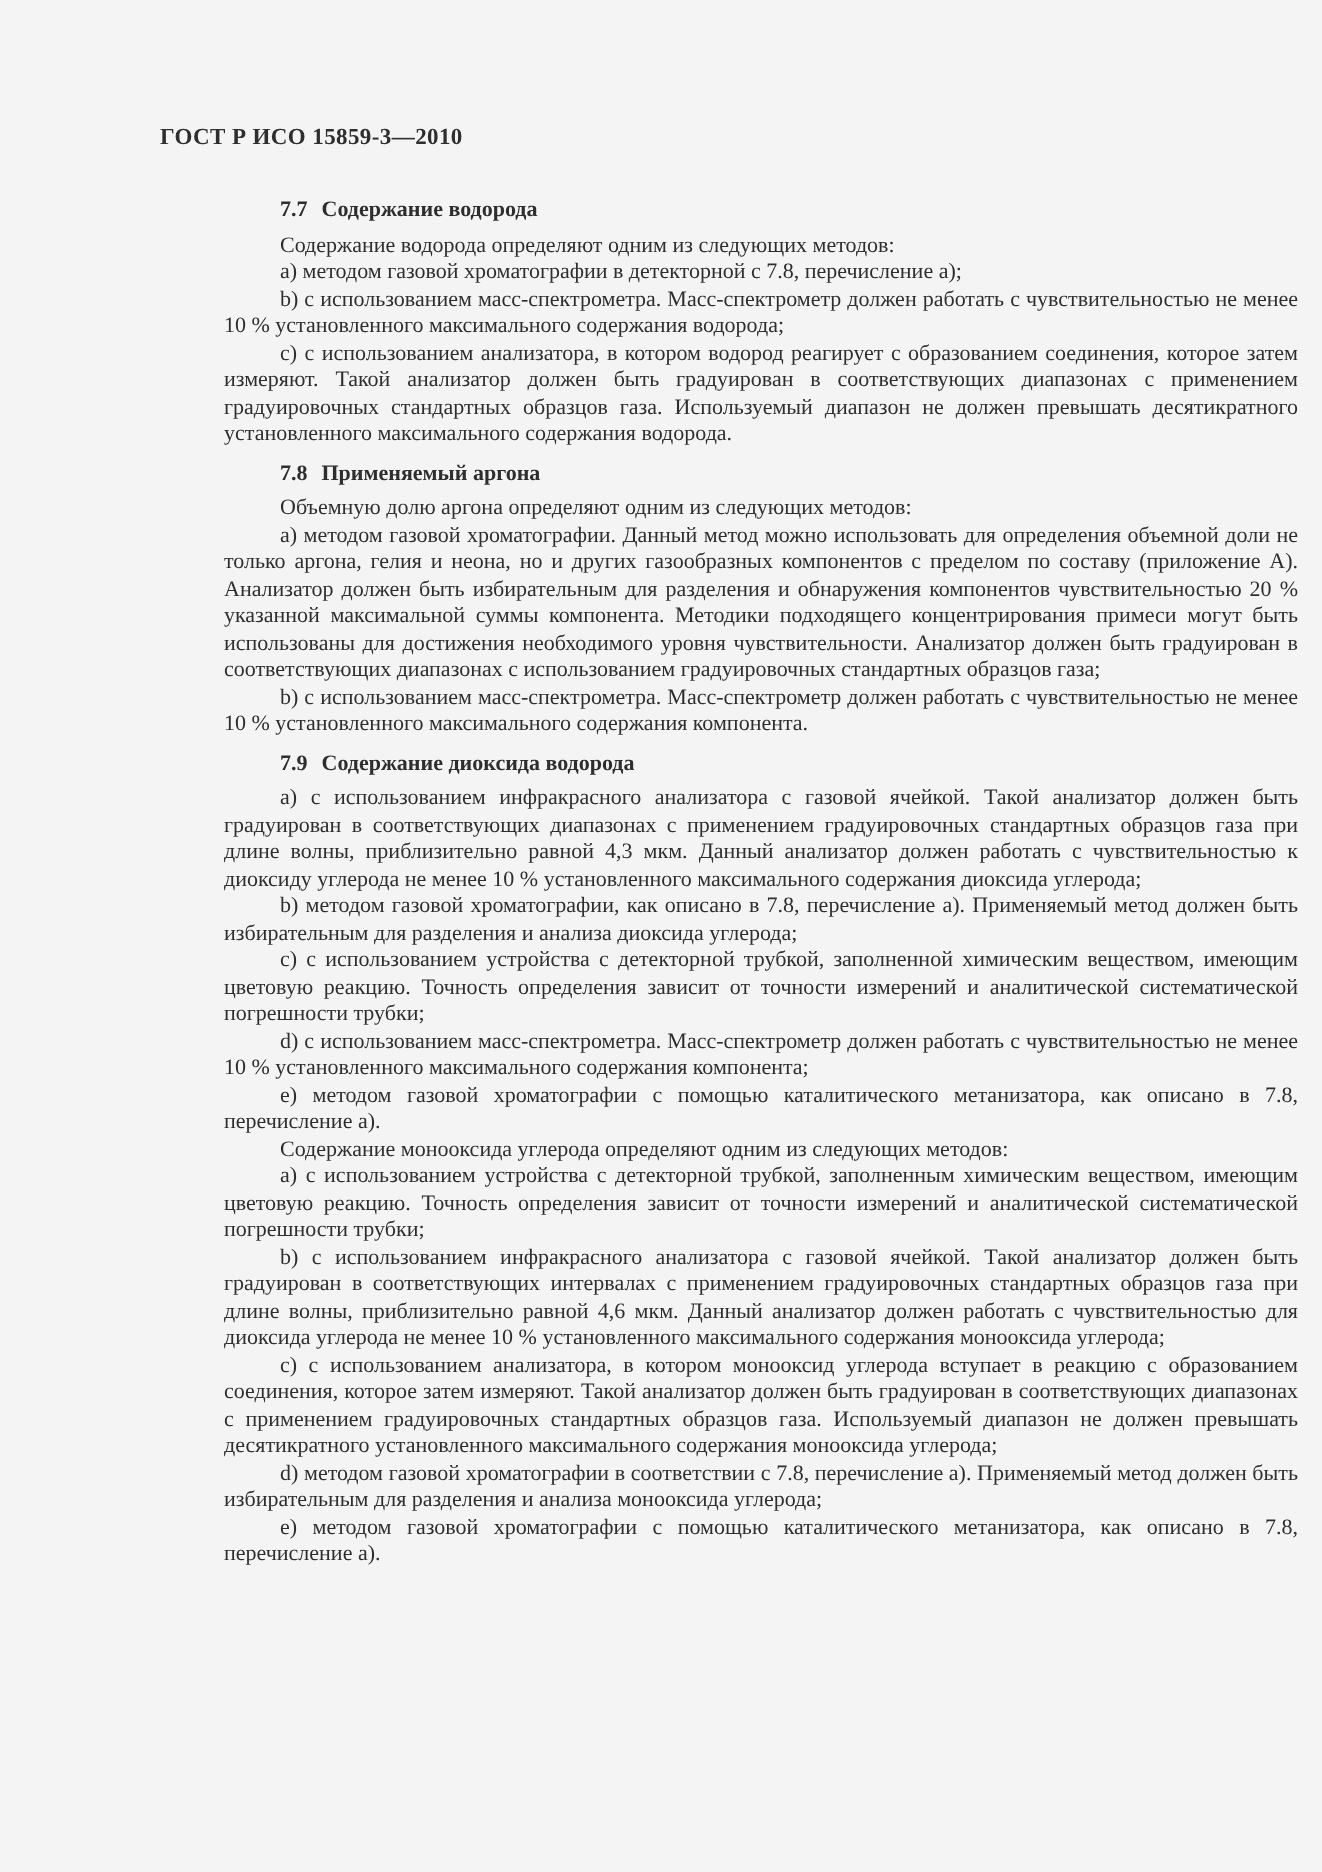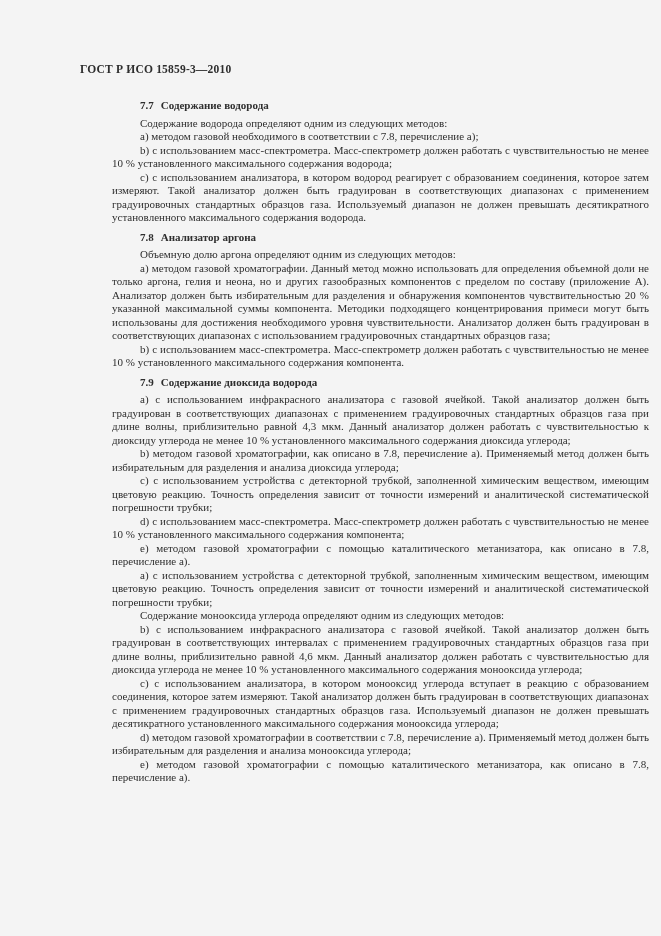--- a/index.html
+++ b/index.html
@@ -58,35 +58,35 @@
 </style>
 </head>
 <body>
 
 <div class="page">
   <div class="running-head">ГОСТ Р ИСО 15859-3—2010</div>
 
   <div class="doc-body">
       <div class="section-heading"><span>7.7</span><span class="sec-title">Содержание водорода</span></div>
       <p class="para">Содержание водорода определяют одним из следующих методов:</p>
-      <p class="para">a) методом газовой необходимого в соответствии с 7.8, перечисление а);</p>
+      <p class="para">a) методом газовой хроматографии в детекторной с 7.8, перечисление а);</p>
       <p class="para">b) с использованием масс-спектрометра. Масс-спектрометр должен работать с чувствительнос­тью не менее 10 % установленного максимального содержания водорода;</p>
       <p class="para">c) с использованием анализатора, в котором водород реагирует с образованием соединения, ко­торое затем измеряют. Такой анализатор должен быть градуирован в соответствующих диапазонах с применением градуировочных стандартных образцов газа. Используемый диапазон не должен превы­шать десятикратного установленного максимального содержания водорода.</p>
-      <div class="section-heading"><span>7.8</span><span class="sec-title">Анализатор аргона</span></div>
+      <div class="section-heading"><span>7.8</span><span class="sec-title">Применяемый аргона</span></div>
       <p class="para">Объемную долю аргона определяют одним из следующих методов:</p>
       <p class="para">a) методом газовой хроматографии. Данный метод можно использовать для определения объем­ной доли не только аргона, гелия и неона, но и других газообразных компонентов с пределом по составу (приложение А). Анализатор должен быть избирательным для разделения и обнаружения компонентов чувствительностью 20 % указанной максимальной суммы компонента. Методики подходящего концен­трирования примеси могут быть использованы для достижения необходимого уровня чувствительнос­ти. Анализатор должен быть градуирован в соответствующих диапазонах с использованием градуировочных стандартных образцов газа;</p>
       <p class="para">b) с использованием масс-спектрометра. Масс-спектрометр должен работать с чувствительнос­тью не менее 10 % установленного максимального содержания компонента.</p>
       <div class="section-heading"><span>7.9</span><span class="sec-title">Содержание диоксида водорода</span></div>
       <p class="para">a) с использованием инфракрасного анализатора с газовой ячейкой. Такой анализатор должен быть градуирован в соответствующих диапазонах с применением градуировочных стандартных образ­цов газа при длине волны, приблизительно равной 4,3 мкм. Данный анализатор должен работать с чув­ствительностью к диоксиду углерода не менее 10 % установленного максимального содержания диоксида углерода;</p>
       <p class="para">b) методом газовой хроматографии, как описано в 7.8, перечисление а). Применяемый метод дол­жен быть избирательным для разделения и анализа диоксида углерода;</p>
       <p class="para">c) с использованием устройства с детекторной трубкой, заполненной химическим веществом, имеющим цветовую реакцию. Точность определения зависит от точности измерений и аналитической систематической погрешности трубки;</p>
       <p class="para">d) с использованием масс-спектрометра. Масс-спектрометр должен работать с чувствительнос­тью не менее 10 % установленного максимального содержания компонента;</p>
       <p class="para">e) методом газовой хроматографии с помощью каталитического метанизатора, как описано в 7.8, перечисление а).</p>
+      <p class="para">Содержание монооксида углерода определяют одним из следующих методов:</p>
       <p class="para">a) с использованием устройства с детекторной трубкой, заполненным химическим веществом, имеющим цветовую реакцию. Точность определения зависит от точности измерений и аналитической систематической погрешности трубки;</p>
-      <p class="para">Содержание монооксида углерода определяют одним из следующих методов:</p>
       <p class="para">b) с использованием инфракрасного анализатора с газовой ячейкой. Такой анализатор должен быть градуирован в соответствующих интервалах с применением градуировочных стандартных образ­цов газа при длине волны, приблизительно равной 4,6 мкм. Данный анализатор должен работать с чув­ствительностью для диоксида углерода не менее 10 % установленного максимального содержания монооксида углерода;</p>
       <p class="para">c) с использованием анализатора, в котором монооксид углерода вступает в реакцию с образова­нием соединения, которое затем измеряют. Такой анализатор должен быть градуирован в соответствую­щих диапазонах с применением градуировочных стандартных образцов газа. Используемый диапазон не должен превышать десятикратного установленного максимального содержания монооксида углерода;</p>
       <p class="para">d) методом газовой хроматографии в соответствии с 7.8, перечисление а). Применяемый метод должен быть избирательным для разделения и анализа монооксида углерода;</p>
       <p class="para">e) методом газовой хроматографии с помощью каталитического метанизатора, как описано в 7.8, перечисление а).</p>
     </div>
 
   <div class="page-number">6</div>
 </div>
 
 </body></html>

